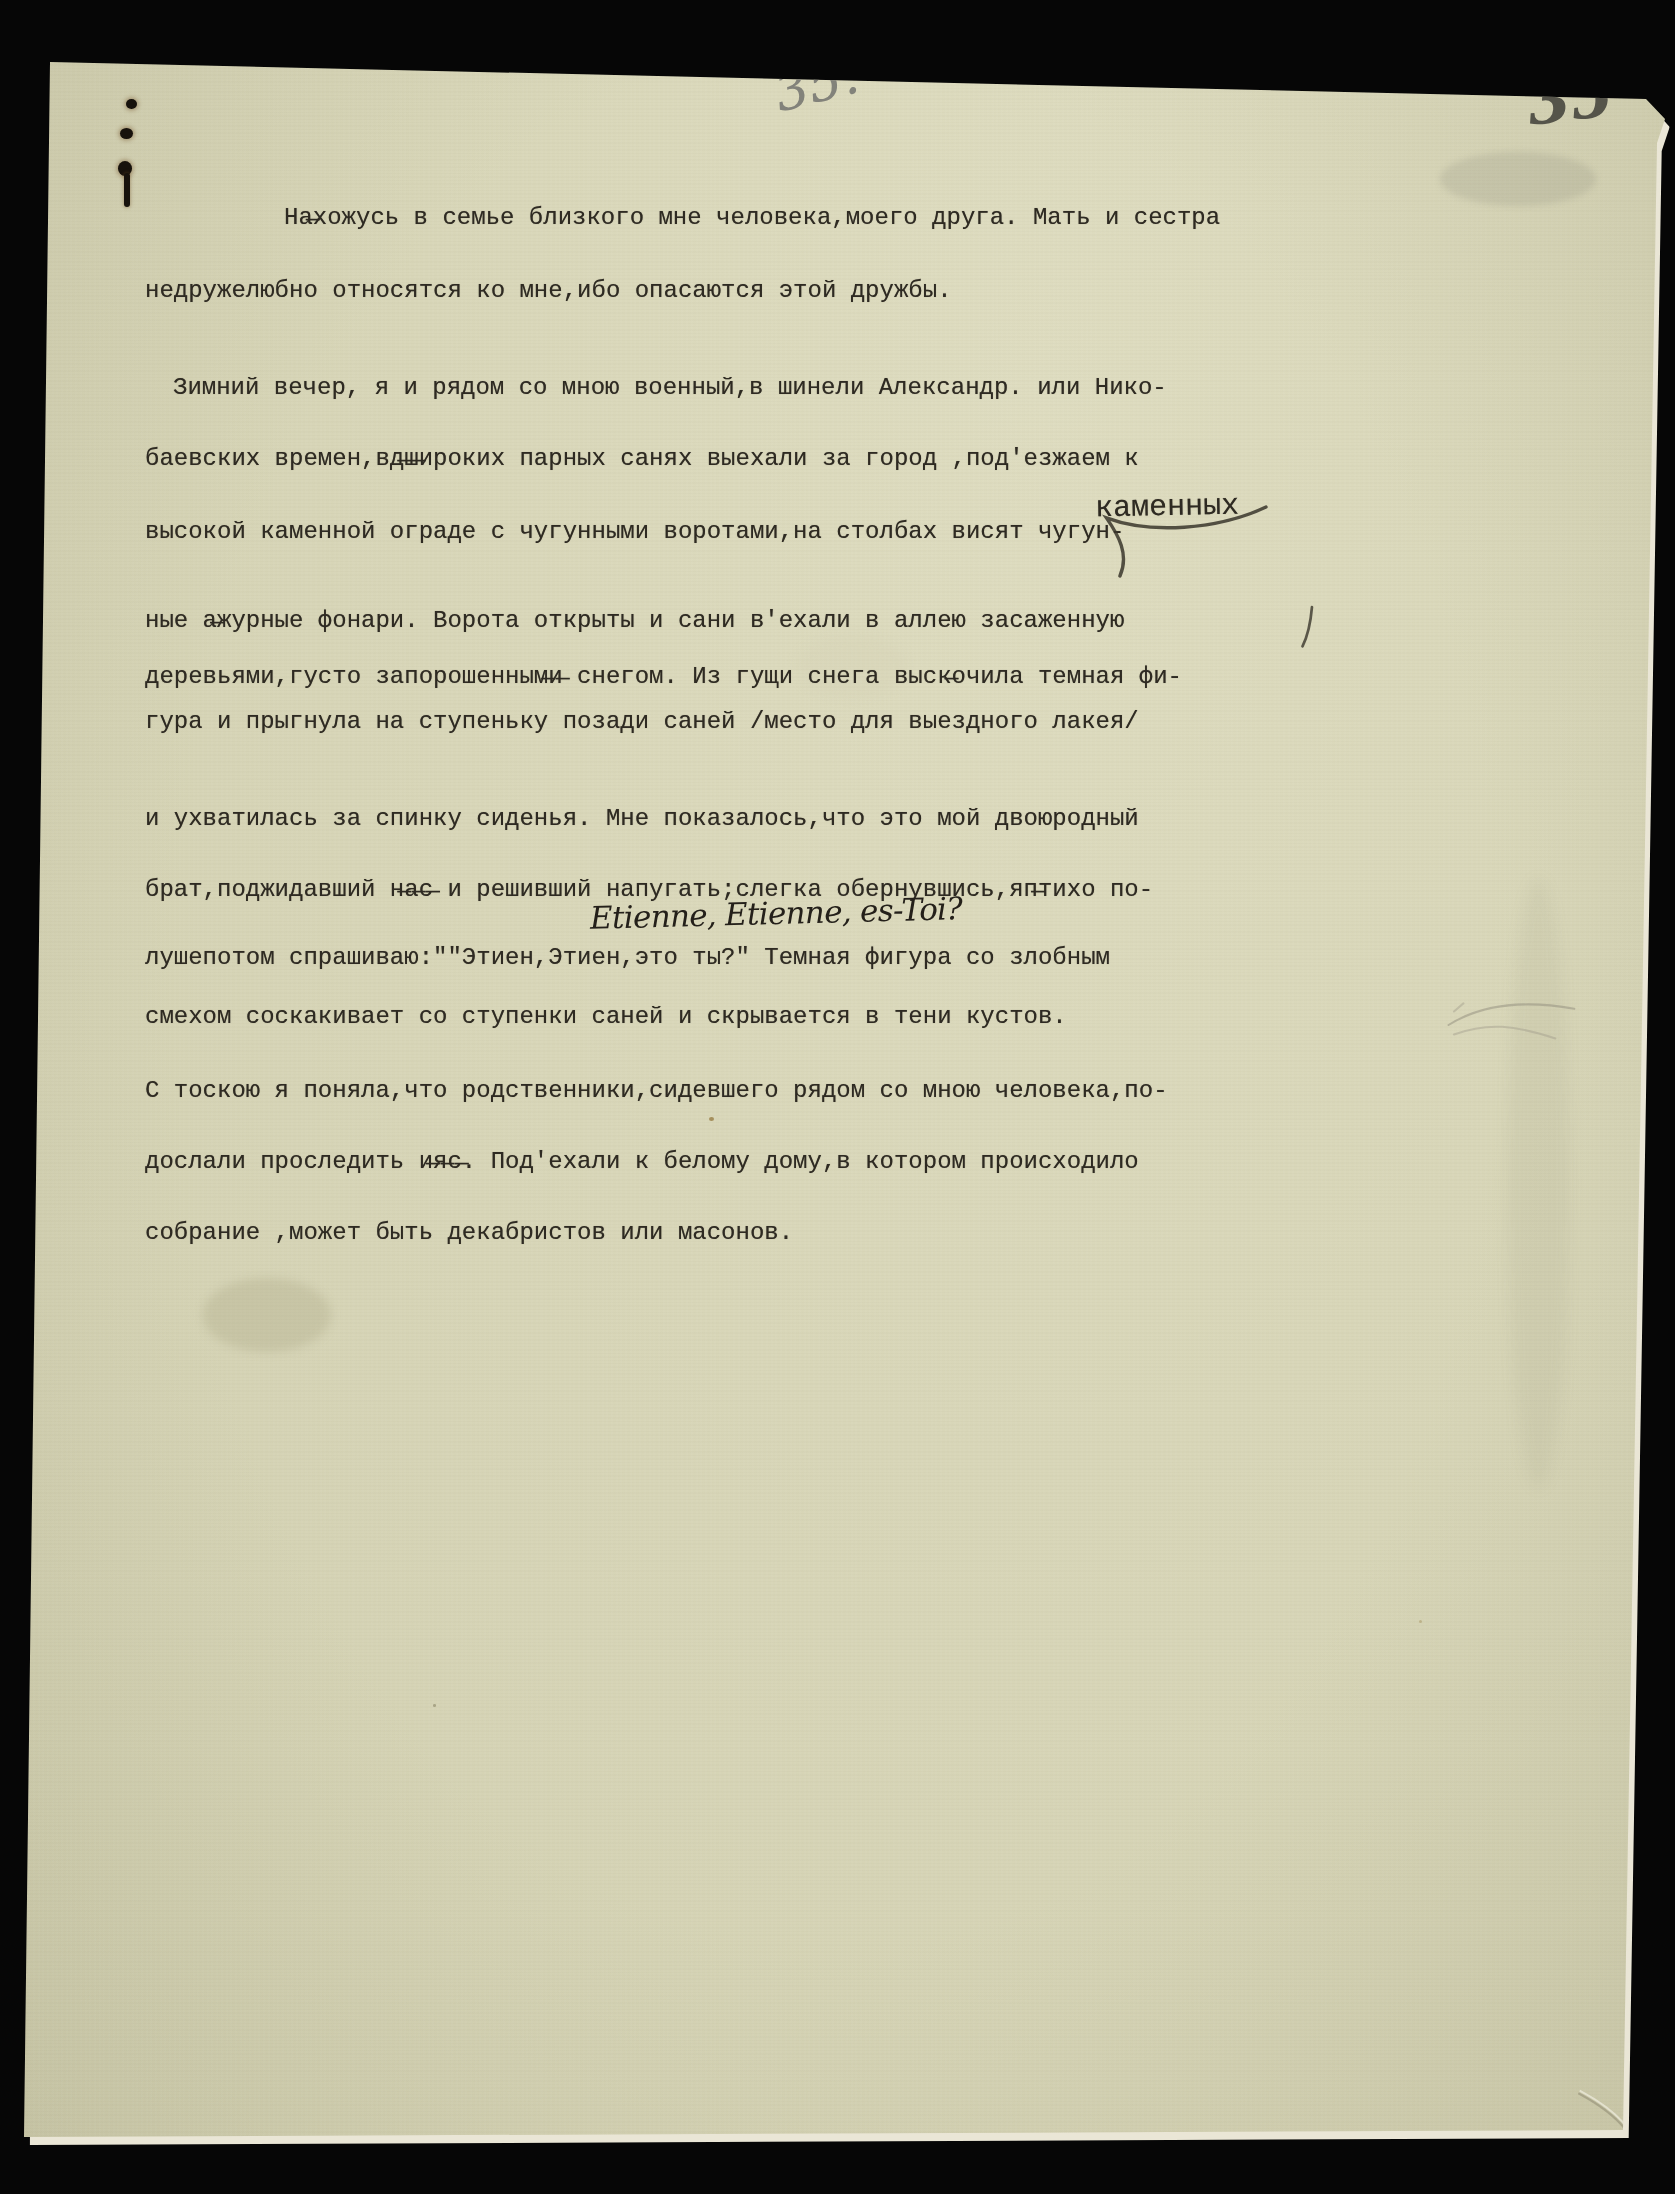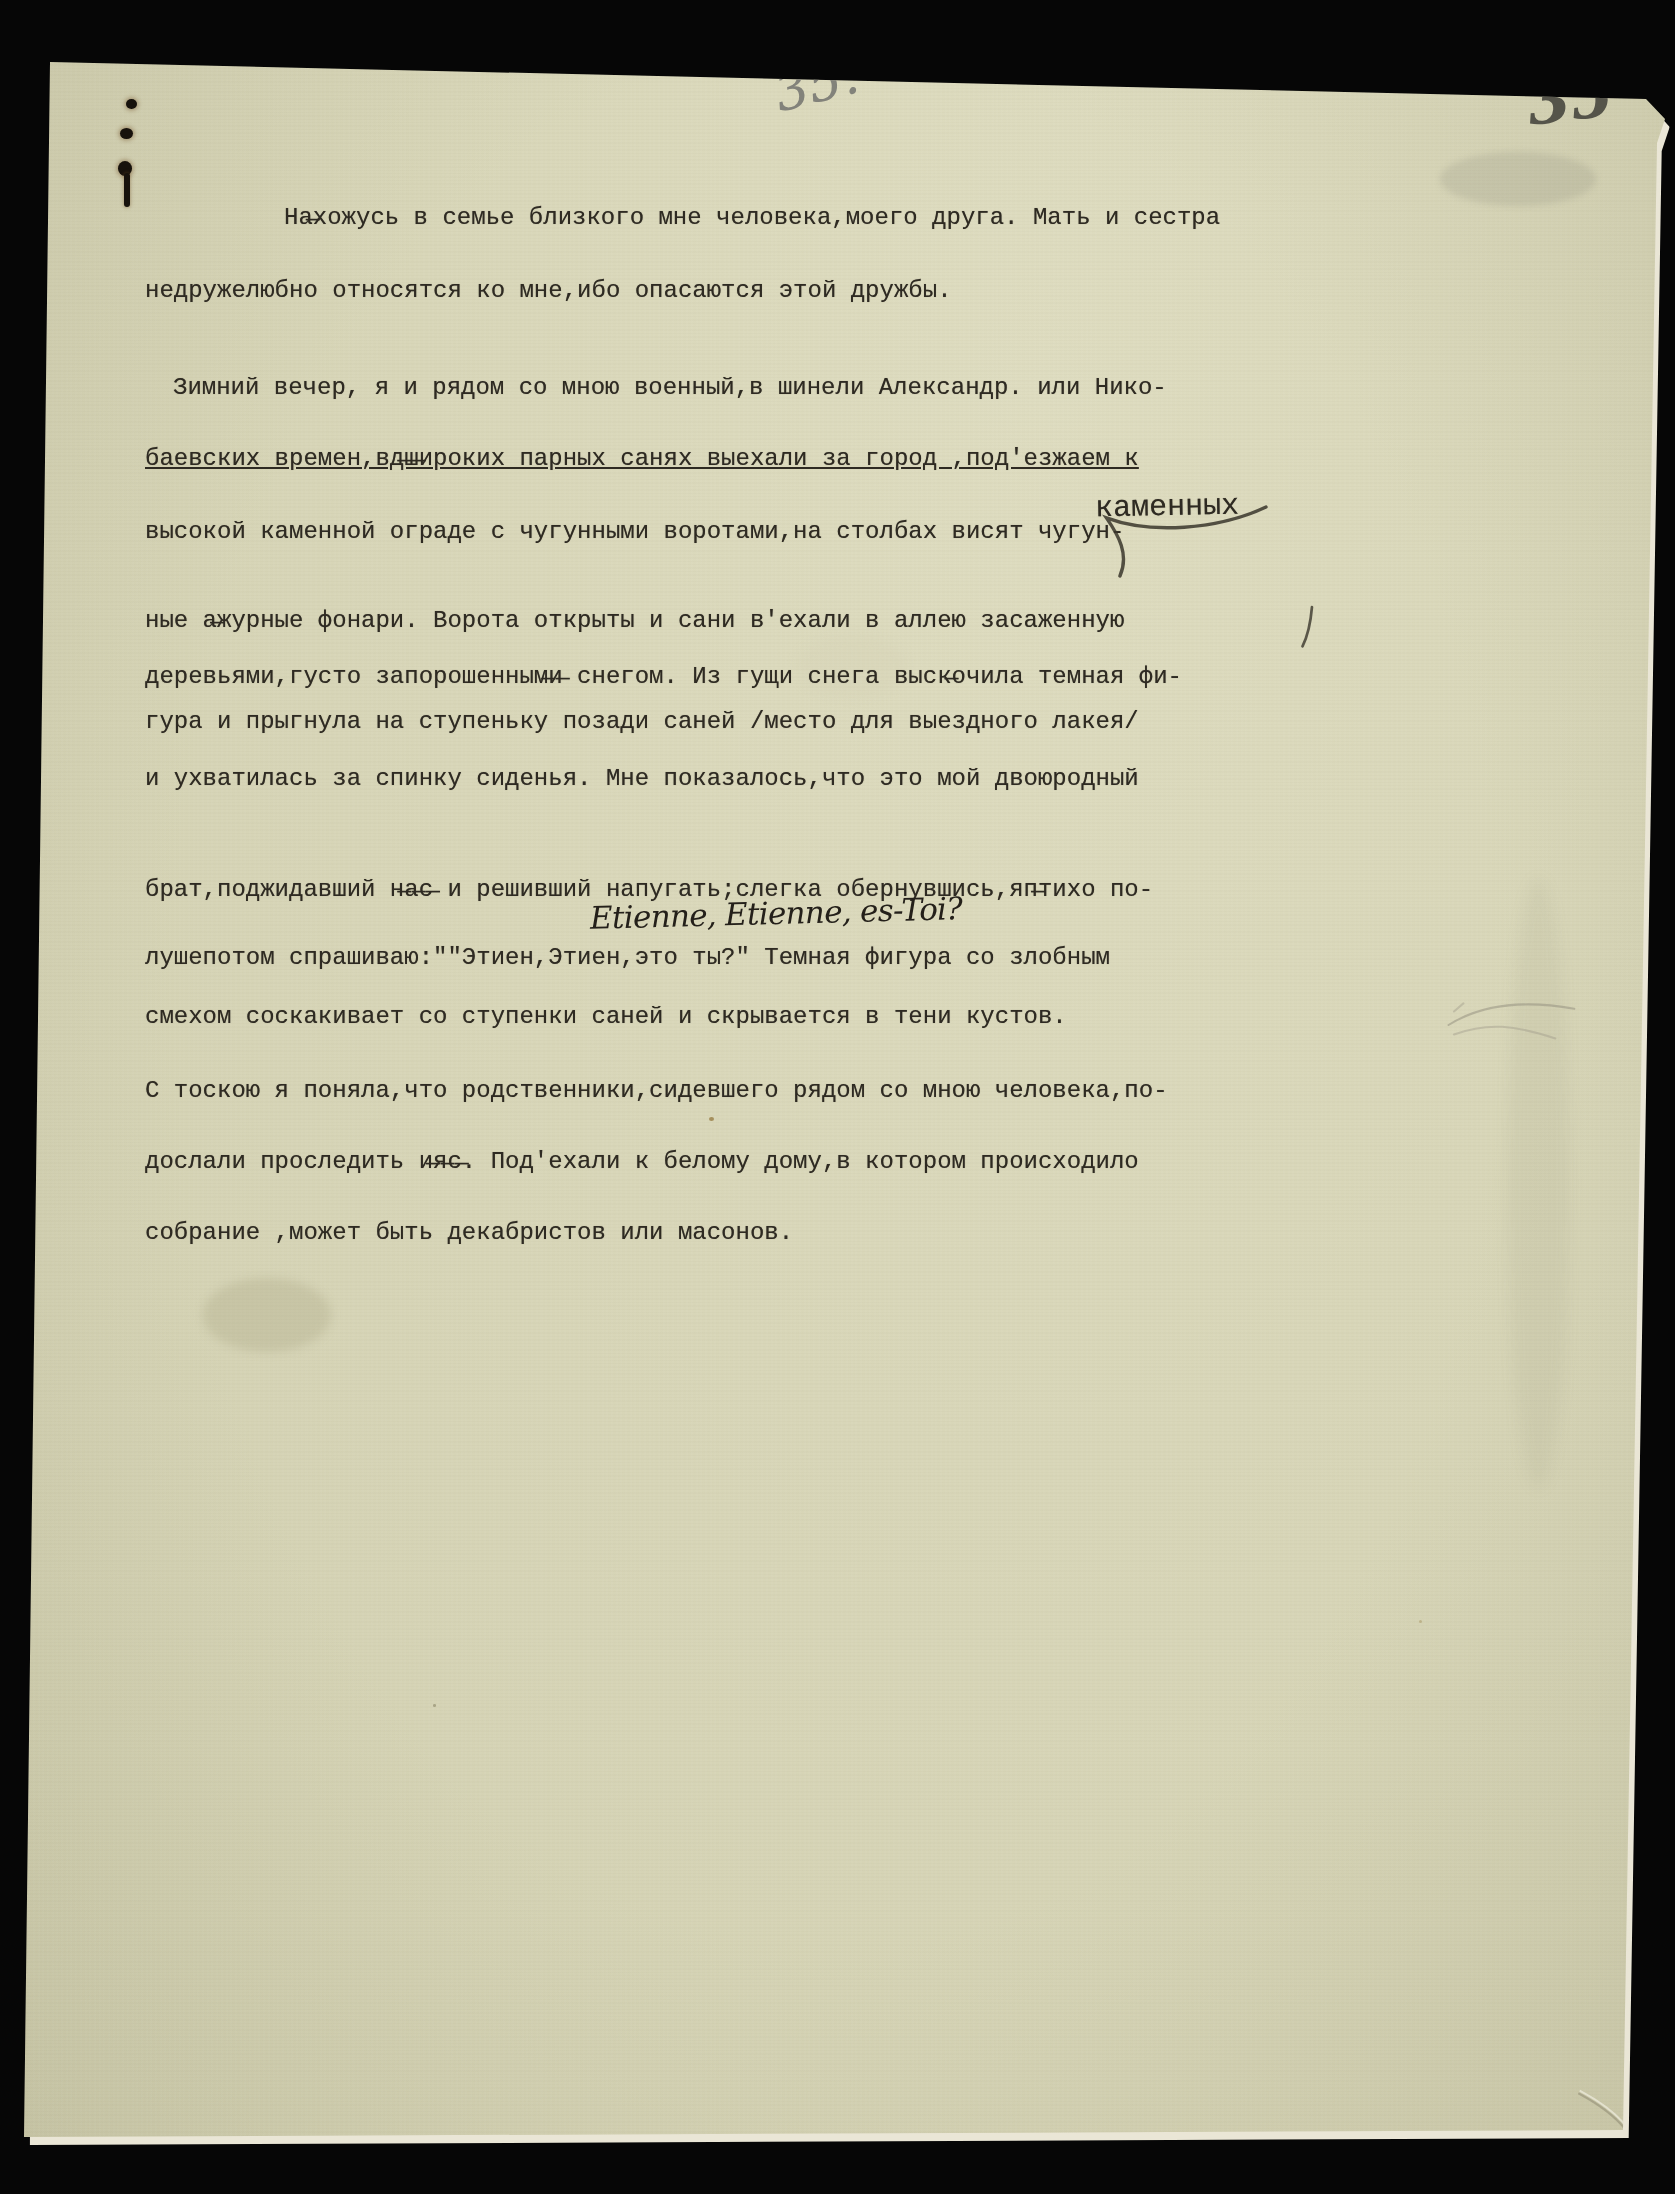--- a/index.html
+++ b/index.html
@@ -58,26 +58,26 @@
   
   .line{
     position:absolute;left:145px;white-space:pre;
     font-family:"Liberation Mono","DejaVu Sans Mono", monospace;
     font-size:24px;line-height:37px;color:#2e2a22;
     text-shadow:0 0 0.7px rgba(46,42,34,.55);
   }
   .l1{left:284px;top:199px;}
   .l2{top:272px;}
   .l3{left:173px;top:369px;}
-  .l4{top:440px;text-decoration:underline;}
+  .l4{top:440px;}
   .l5{top:513px;}
   .l6{top:586px;margin-top:16px;}
   .l7{top:658px;}
   .l8{top:703px;}
-  .l9{top:760px;}
+  .l9{top:800px;}
   .l10{top:871px;}
   .l11{top:939px;}
   .l12{top:998px;}
   .l13{top:1072px;}
   .l14{top:1143px;}
   .l15{top:1214px;}
   .typed-insert{
     position:absolute;left:1095px;top:490px;
     font-family:"Liberation Mono","DejaVu Sans Mono", monospace;
     font-size:30px;color:#2e2a22;text-shadow:0 0 0.7px rgba(46,42,34,.5);

